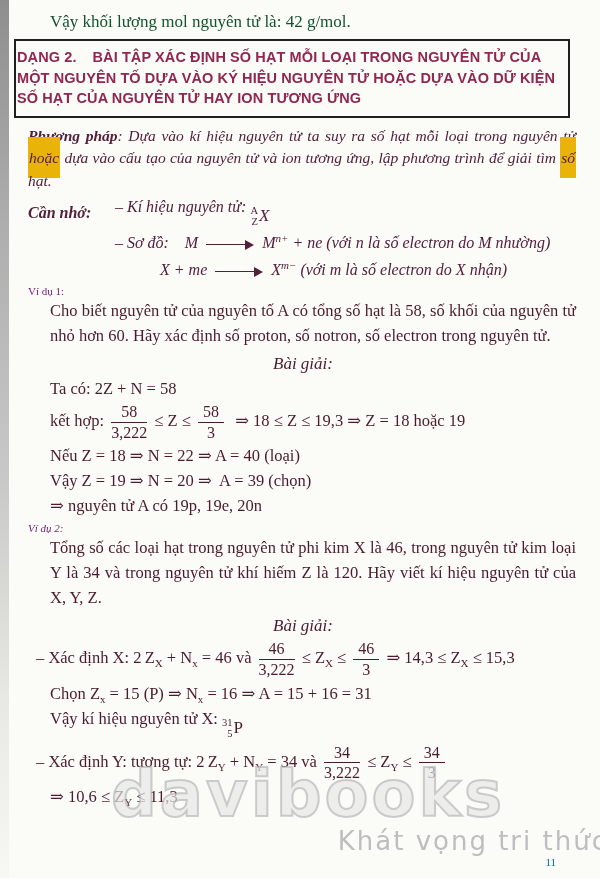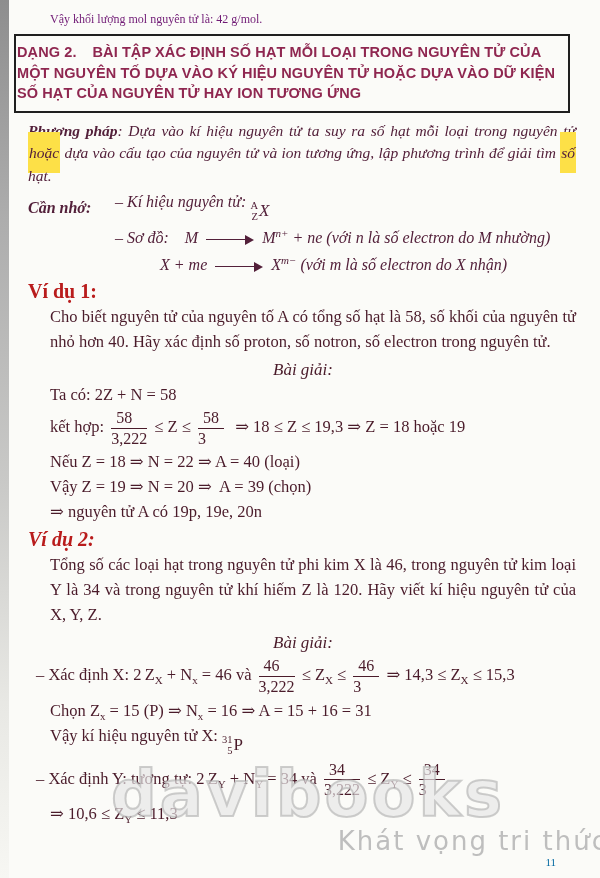--- a/index.html
+++ b/index.html
@@ -9,53 +9,53 @@
     font-family:"Liberation Serif","DejaVu Serif",serif;
     color:#4a1b2a;
     font-size:16px;
   }
   .scan-edge{
     position:absolute;left:0;top:0;width:9px;height:100%;
     background:linear-gradient(180deg,#8e8e8e 0%,#adadad 25%,#c9c9c7 55%,#e8e8e4 80%,#f7f7f3 100%);
   }
   .content{position:relative;padding:0 22px 0 28px;}
 
-  .top-line{margin:12px 0 0 22px;font-size:12px;color:#701a75;}
+  .top-line{margin:12px 0 0 22px;font-size:17px;color:#14532d;}
 
   .heading-box{
     margin:7px 8px 0 -14px;
     border:2px solid #1f1f1f;
     padding:6px 9px 7px 1px;
     font-family:"Liberation Sans","DejaVu Sans",sans-serif;
     font-weight:bold;font-size:14.5px;line-height:1.42;
     color:#8f2750;letter-spacing:.1px;
   }
   .heading-box .dang{margin-right:16px;}
 
   .method{margin:7px 2px 0 0;font-style:italic;font-size:15.5px;line-height:1.45;text-align:justify;color:#53203a;}
   .method .mlabel{font-weight:bold;}
-  .hl{background:#fde047;padding:12px 1px;}
+  .hl{background:#eab308;padding:12px 1px;}
 
   .rem-row{margin-top:6px;display:flex;align-items:center;font-style:italic;color:#53203a;font-size:16px;}
   .rem-label{font-weight:bold;width:87px;flex:0 0 87px;}
   .rem-indent2{margin-left:87px;margin-top:7px;}
   .rem-indent3{margin-left:132px;margin-top:9px;}
 
-  .ex-label{margin:6px 0 0 0;font-weight:bold;font-size:20px;color:#b91c1c;}
+  .ex-label{margin:6px 0 0 0;font-weight:normal;font-size:11px;color:#701a75;}
   .ex-label.it{font-style:italic;}
   .problem{margin:2px 2px 0 22px;text-align:justify;font-size:16.5px;line-height:1.5;}
   .sol-label{margin:5px 0 0 0;text-align:center;font-weight:normal;font-style:italic;font-size:17px;}
   .sol-line{margin:5px 0 0 22px;font-size:16.5px;}
   .sol-line.dash{margin-left:8px;}
   .sol-line.tight{margin-top:4px;}
 
   sub.sb{font-size:11px;line-height:0;}
   sup.sp{font-size:11px;line-height:0;}
 
-  .frac{display:inline-block;vertical-align:middle;line-height:1.12;margin:0 3px;font-size:16px;}
+  .frac{display:inline-block;text-align:center;vertical-align:middle;line-height:1.12;margin:0 3px;font-size:16px;}
   .frac .num{display:block;padding:0 5px 1px;border-bottom:1.4px solid currentColor;}
   .frac .den{display:block;padding-top:1px;}
 
   .nuclide{display:inline-flex;align-items:center;vertical-align:-2px;}
   .nuclide .stack{display:inline-flex;flex-direction:column;align-items:flex-end;font-size:10.5px;line-height:1.05;margin-right:1px;font-style:normal;}
   .nuclide .sym{font-size:17px;}
 
   .arrow{display:inline-block;position:relative;width:46px;height:1.6px;background:currentColor;vertical-align:middle;margin:0 10px 0 8px;}
   .arrow::after{content:"";position:absolute;right:-2px;top:-4.2px;width:0;height:0;
     border-left:9px solid currentColor;border-top:5px solid transparent;border-bottom:5px solid transparent;}
@@ -103,21 +103,21 @@
         </span></span>
   </div>
   <div class="rem-row rem-indent2">
     <span>– Sơ đồ:&nbsp;&nbsp;&nbsp;&nbsp;M<span class="arrow"></span>M<sup class="sp">n+</sup> + ne (với n là số electron do M nhường)</span>
   </div>
   <div class="rem-row rem-indent3">
     <span>X + me<span class="arrow"></span>X<sup class="sp">m−</sup> (với m là số electron do X nhận)</span>
   </div>
 
   <div class="ex-label">Ví dụ 1:</div>
-  <div class="problem">Cho biết nguyên tử của nguyên tố A có tổng số hạt là 58, số khối của nguyên tử nhỏ hơn 40. Hãy xác định số proton, số notron, số electron trong nguyên tử.</div>
+  <div class="problem">Cho biết nguyên tử của nguyên tố A có tổng số hạt là 58, số khối của nguyên tử nhỏ hơn 60. Hãy xác định số proton, số notron, số electron trong nguyên tử.</div>
   <div class="sol-label">Bài giải:</div>
   <div class="sol-line">Ta có:  2Z + N = 58</div>
   <div class="sol-line tight">kết hợp: <span class="frac"><span class="num">58</span><span class="den">3,222</span></span> ≤ Z ≤ <span class="frac"><span class="num">58</span><span class="den">3</span></span>&nbsp; ⇒ 18 ≤ Z ≤ 19,3 ⇒ Z = 18 hoặc 19</div>
   <div class="sol-line">Nếu Z = 18 ⇒ N = 22 ⇒ A = 40 (loại)</div>
   <div class="sol-line">Vậy Z = 19 ⇒ N = 20 ⇒&nbsp; A = 39 (chọn)</div>
   <div class="sol-line">⇒ nguyên tử A có 19p, 19e, 20n</div>
 
   <div class="ex-label it">Ví dụ 2:</div>
   <div class="problem">Tổng số các loại hạt trong nguyên tử phi kim X là 46, trong nguyên tử kim loại Y là 34 và trong nguyên tử khí hiếm Z là 120. Hãy viết kí hiệu nguyên tử của X, Y, Z.</div>
   <div class="sol-label">Bài giải:</div>

